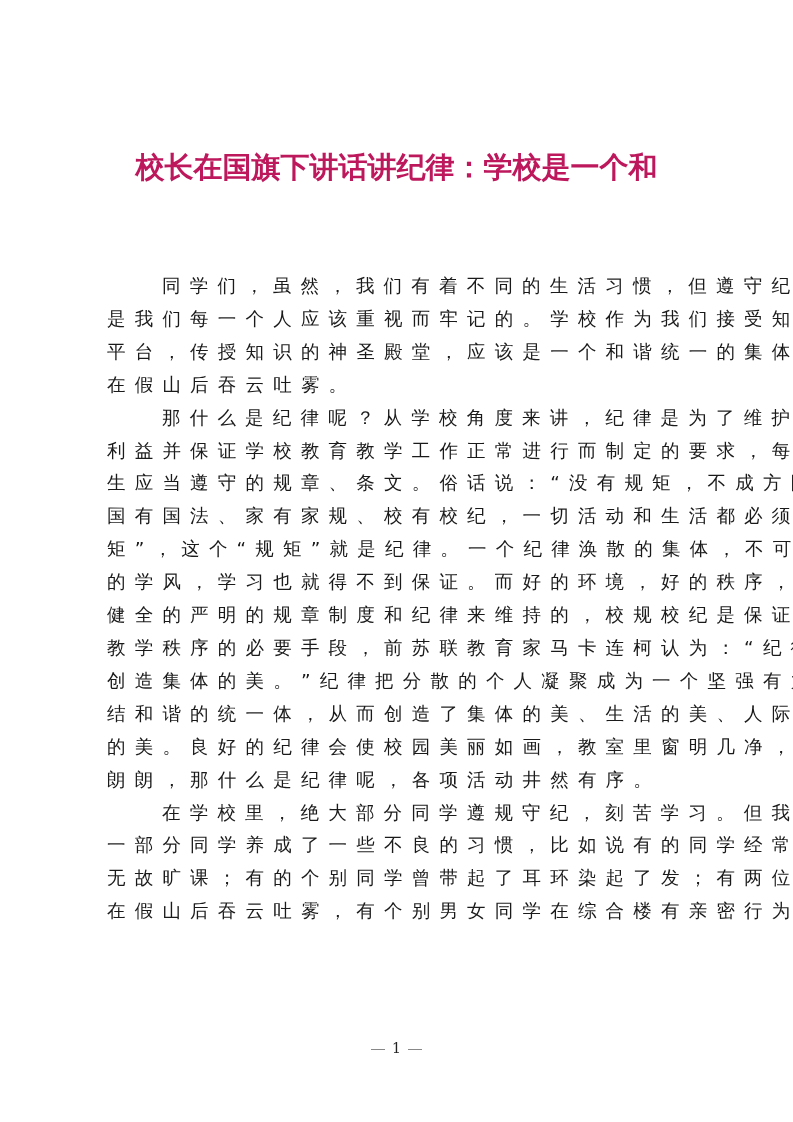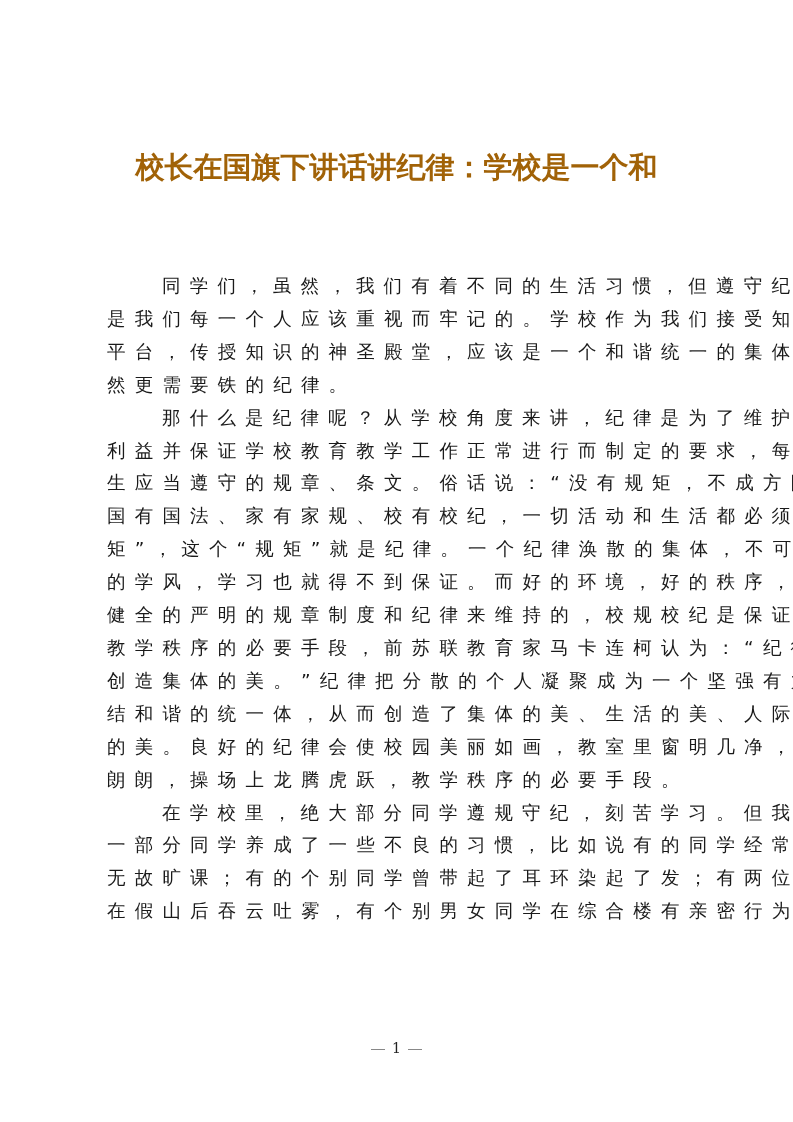--- a/index.html
+++ b/index.html
@@ -26,21 +26,21 @@
     position: absolute;
     left: 100px;
     top: 148px;
     width: 593px;
     text-align: center;
     font-family: "DejaVu Sans", "Liberation Sans", sans-serif;
     font-weight: bold;
     font-size: 29px;
     line-height: 38px;
     letter-spacing: 0px;
-    color: #a16207;
+    color: #be185d;
   }
   .title .line {
     display: block;
     white-space: nowrap;
   }
   .body {
     position: absolute;
     left: 107px;
     top: 270px;
     width: 582px;
@@ -92,36 +92,36 @@
   <div class="title">
     <span class="line">校长在国旗下讲话讲纪律：学校是一个和</span>
   </div>
 
   <div class="body">
 
     <div class="para">
       <span class="ln first">同学们，虽然，我们有着不同的生活习惯，但遵守纪律却</span>
       <span class="ln">是我们每一个人应该重视而牢记的。学校作为我们接受知识的</span>
       <span class="ln">平台，传授知识的神圣殿堂，应该是一个和谐统一的集体，自</span>
-      <span class="ln">然更需要铁的纪律。</span>
+      <span class="ln">在假山后吞云吐雾。</span>
     </div>
 
     <div class="para">
       <span class="ln first">那什么是纪律呢？从学校角度来讲，纪律是为了维护学校</span>
       <span class="ln">利益并保证学校教育教学工作正常进行而制定的要求，每个学</span>
       <span class="ln">生应当遵守的规章、条文。俗话说：“没有规矩，不成方圆。”</span>
       <span class="ln">国有国法、家有家规、校有校纪，一切活动和生活都必须有“规</span>
       <span class="ln">矩”，这个“规矩”就是纪律。一个纪律涣散的集体，不可能有好</span>
       <span class="ln">的学风，学习也就得不到保证。而好的环境，好的秩序，是靠</span>
       <span class="ln">健全的严明的规章制度和纪律来维持的，校规校纪是保证正常</span>
       <span class="ln">教学秩序的必要手段，前苏联教育家马卡连柯认为：“纪律能够</span>
       <span class="ln">创造集体的美。”纪律把分散的个人凝聚成为一个坚强有力、团</span>
       <span class="ln">结和谐的统一体，从而创造了集体的美、生活的美、人际关系</span>
       <span class="ln">的美。良好的纪律会使校园美丽如画，教室里窗明几净，书声</span>
-      <span class="ln">朗朗，操场上龙腾虎跃，教学秩序的必要手段。</span>
+      <span class="ln">朗朗，那什么是纪律呢，各项活动井然有序。</span>
     </div>
 
     <div class="para">
       <span class="ln first">在学校里，绝大部分同学遵规守纪，刻苦学习。但我们有</span>
       <span class="ln">一部分同学养成了一些不良的习惯，比如说有的同学经常迟到、</span>
       <span class="ln">无故旷课；有的个别同学曾带起了耳环染起了发；有两位同学</span>
       <span class="ln">在假山后吞云吐雾，有个别男女同学在综合楼有亲密行为；上</span>
     </div>
 
   </div>

